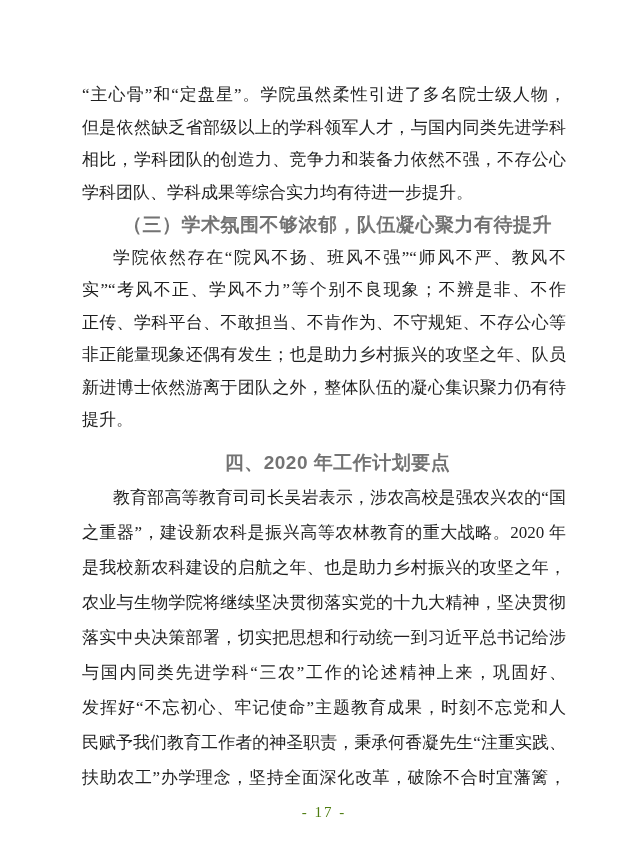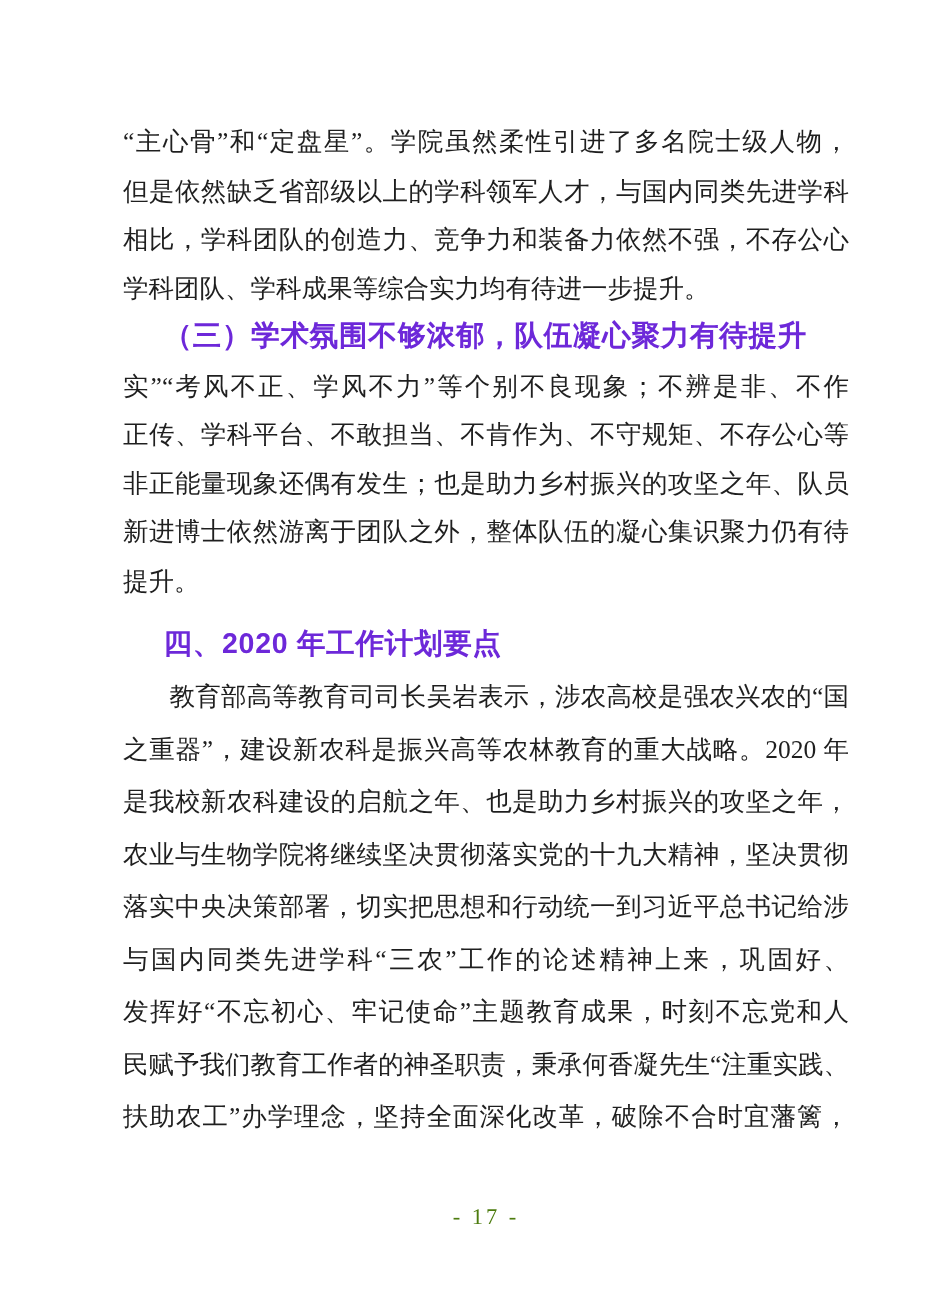--- a/index.html
+++ b/index.html
@@ -34,24 +34,24 @@
   .line.justify {
     text-align: justify;
     text-align-last: justify;
     text-justify: inter-character;
   }
   .line.indent { padding-left: 35px; }
   .line.heading {
     font-family: "Liberation Sans", "DejaVu Sans", sans-serif;
     font-weight: 700;
     font-size: 19px;
-    color: #6d28d9;
+    color: #737373;
     padding-left: 31px;
     letter-spacing: 0.5px;
-    text-align: left;
+    text-align: center;
   }
   .footer {
     position: absolute;
     left: 0;
     right: 0;
     top: 792px;
     text-align: center;
     font-family: "Liberation Serif", "DejaVu Serif", serif;
     font-size: 15px;
     color: #4d7c0f;
@@ -62,20 +62,21 @@
 <body>
 
 <div class="page">
   <div class="content">
     <div class="block-upper">
         <div class="line justify">“主心骨”和“定盘星”。学院虽然柔性引进了多名院士级人物，</div>
         <div class="line justify">但是依然缺乏省部级以上的学科领军人才，与国内同类先进学科</div>
         <div class="line justify">相比，学科团队的创造力、竞争力和装备力依然不强，不存公心等、</div>
         <div class="line">学科团队、学科成果等综合实力均有待进一步提升。</div>
         <div class="line heading">（三）学术氛围不够浓郁，队伍凝心聚力有待提升</div>
+        <div class="line justify indent">学院依然存在“院风不扬、班风不强”“师风不严、教风不</div>
         <div class="line justify">实”“考风不正、学风不力”等个别不良现象；不辨是非、不作</div>
         <div class="line justify">正传、学科平台、不敢担当、不肯作为、不守规矩、不存公心等</div>
         <div class="line justify">非正能量现象还偶有发生；也是助力乡村振兴的攻坚之年、队员结</div>
         <div class="line justify">新进博士依然游离于团队之外，整体队伍的凝心集识聚力仍有待</div>
         <div class="line">提升。</div>
       </div>
     <div class="block-lower">
         <div class="line heading">四、2020 年工作计划要点</div>
         <div class="line justify indent">教育部高等教育司司长吴岩表示，涉农高校是强农兴农的“国</div>
         <div class="line justify">之重器”，建设新农科是振兴高等农林教育的重大战略。2020 年</div>

